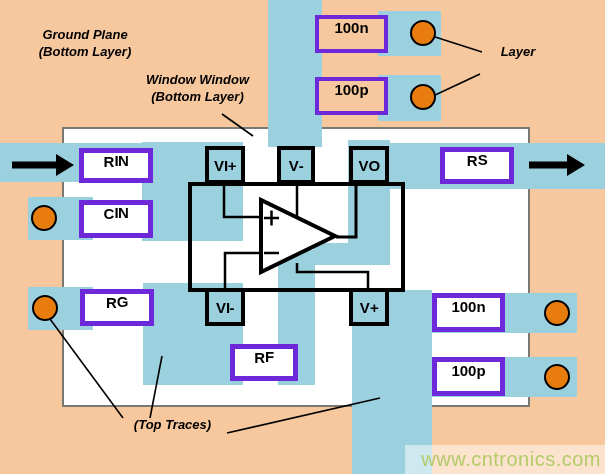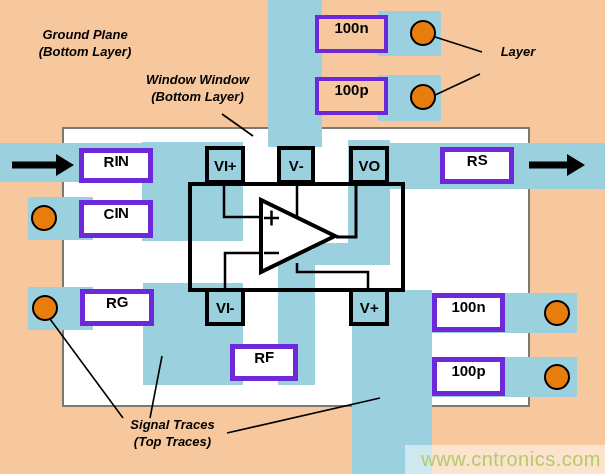--- a/index.html
+++ b/index.html
@@ -163,21 +163,20 @@
     <div>(Bottom Layer)</div>
   </div>
   <div class="abs lbl" style="left:130px;top:72px;width:135px">
     <div>Window Window</div>
     <div>(Bottom Layer)</div>
   </div>
   <div class="abs lbl" style="left:478px;top:44px;width:80px">
     <div>Layer</div>
   </div>
   <div class="abs lbl" style="left:110px;top:417px;width:125px">
-    <div>Signal Traces</div>
     <div>(Top Traces)</div>
   </div>
 
   <div id="watermark-band" class="abs">
     <span id="watermark-text">www.cntronics.com</span>
   </div>
 
 </div>
 
 </body></html>

